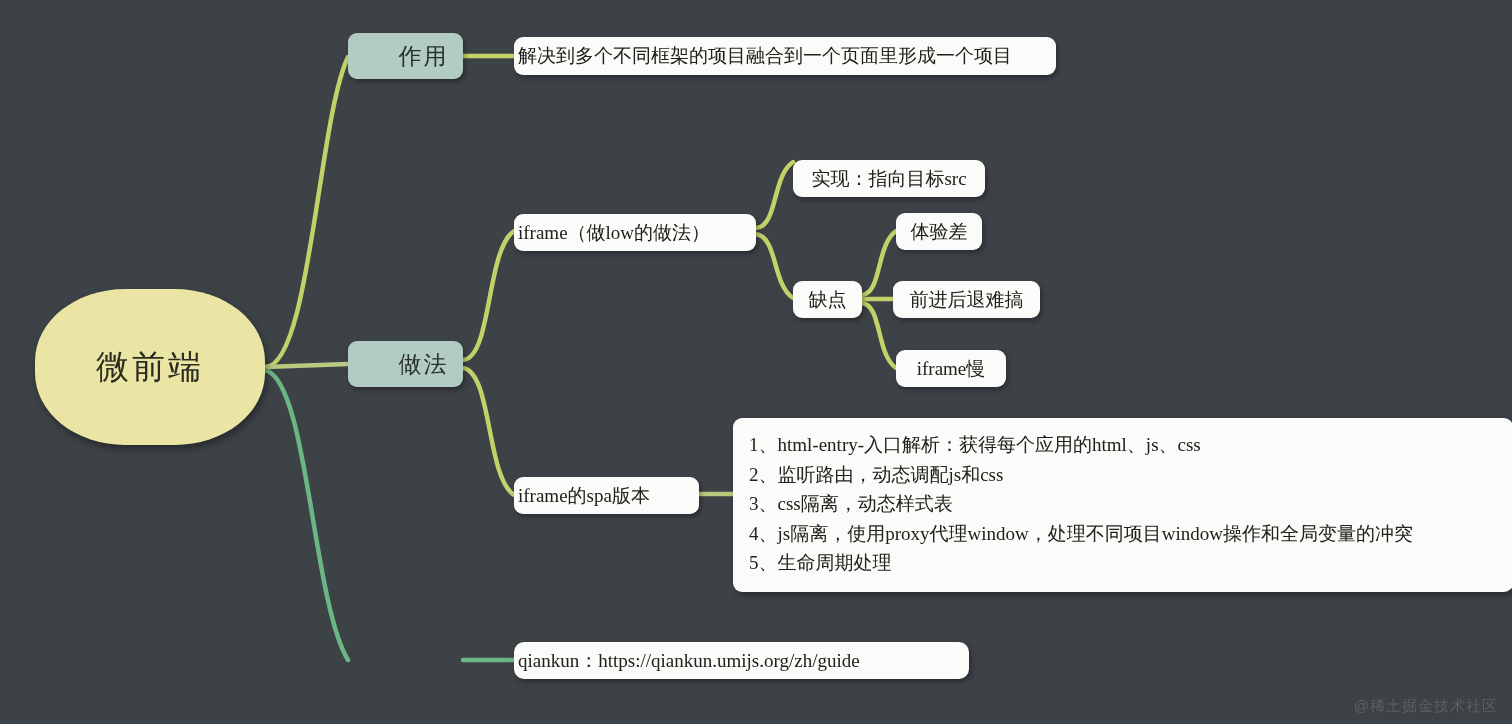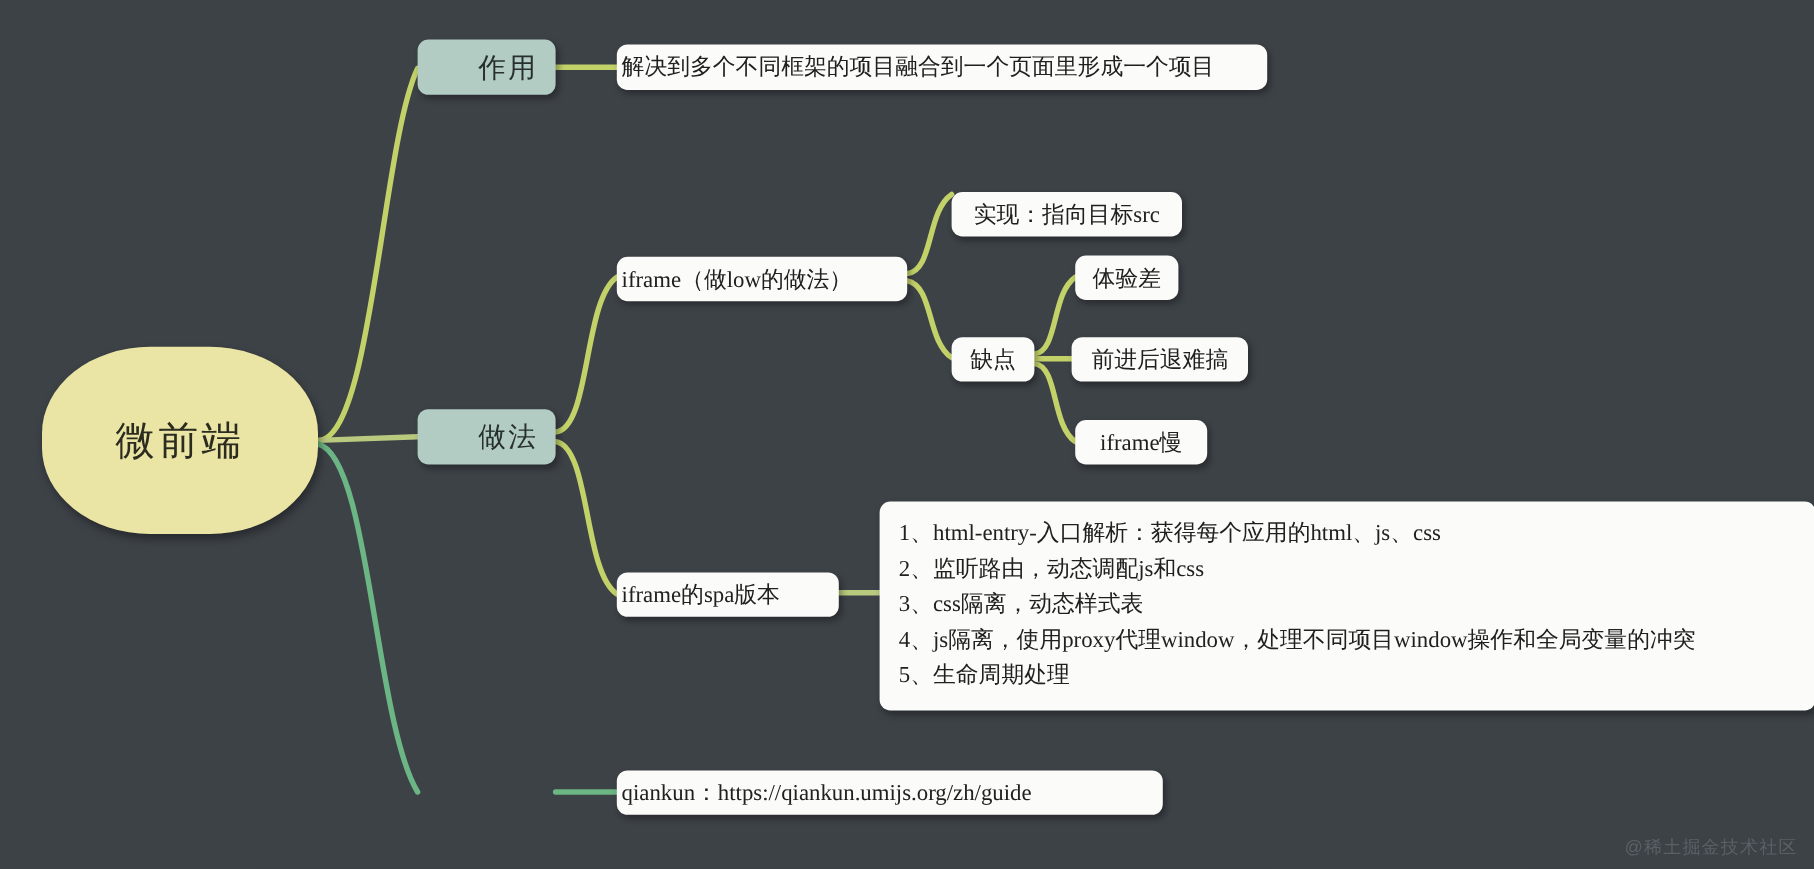--- a/index.html
+++ b/index.html
@@ -170,19 +170,19 @@
 
   <div class="node-list" style="position:absolute; left:733px; top:418px; width:748px; height:152px;">
     <div class="li">1、html-entry-入口解析：获得每个应用的html、js、css</div>
     <div class="li">2、监听路由，动态调配js和css</div>
     <div class="li">3、css隔离，动态样式表</div>
     <div class="li">4、js隔离，使用proxy代理window，处理不同项目window操作和全局变量的冲突</div>
     <div class="li">5、生命周期处理</div>
   </div>
 
 
-  <div class="node node-leaf" style="left:514px; top:642px; width:455px; height:37px;">
+  <div class="node node-leaf" style="left:514px; top:642px; width:455px; height:37px;border-radius:10px;">
     <span>qiankun：https://qiankun.umijs.org/zh/guide</span>
   </div>
 
   <div class="watermark">@稀土掘金技术社区</div>
 
 </div>
 
 </body></html>

